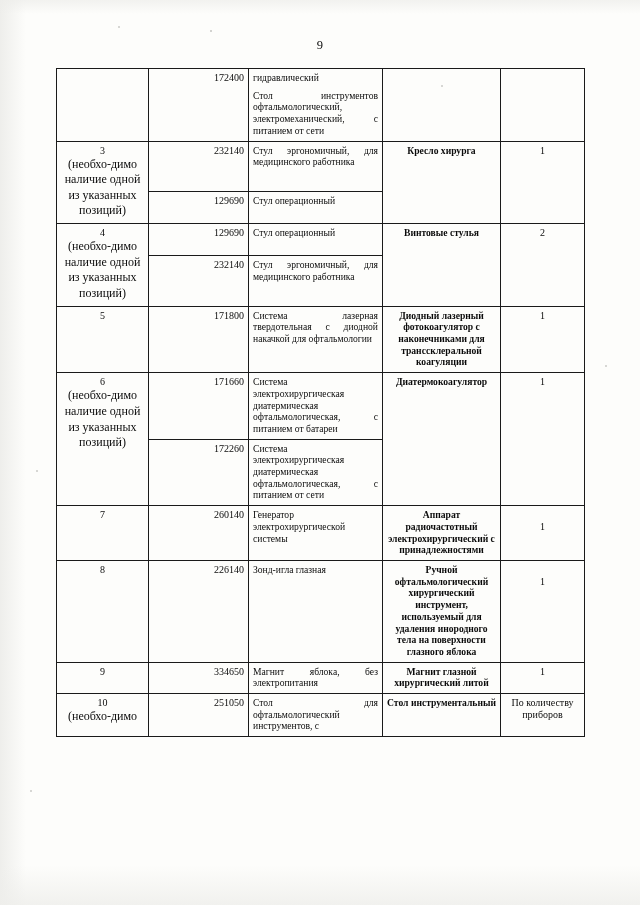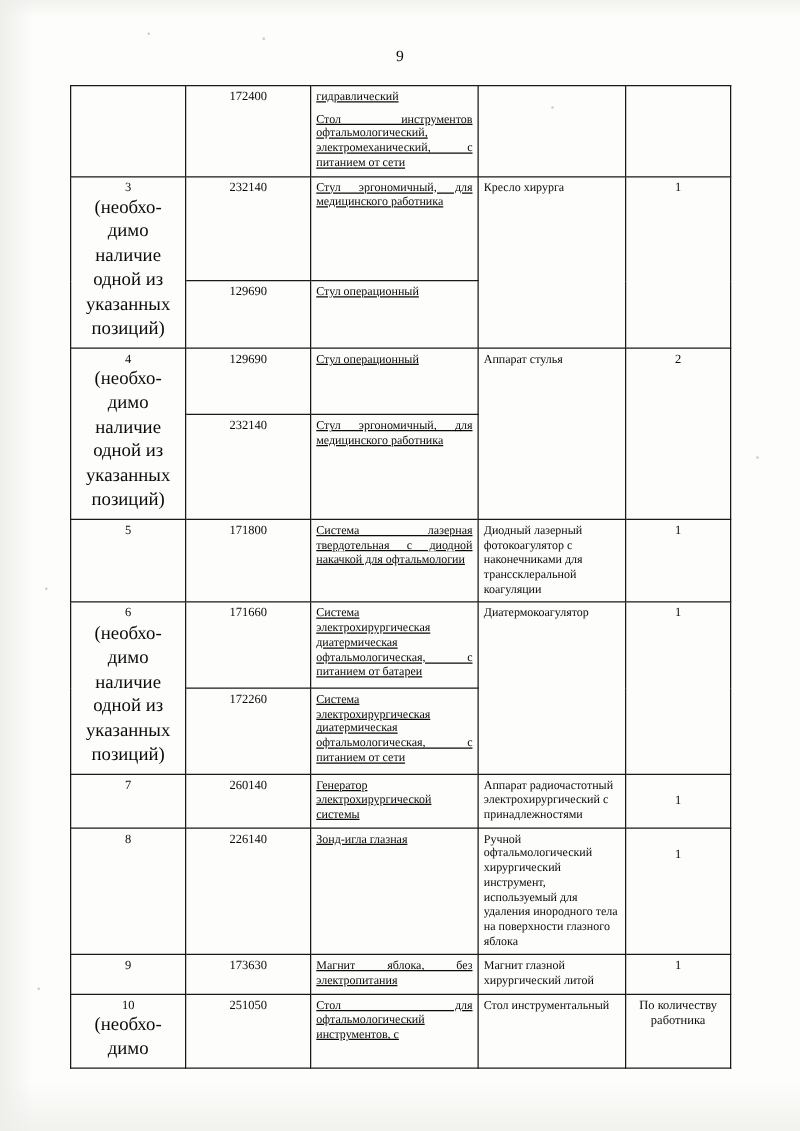--- a/index.html
+++ b/index.html
@@ -80,41 +80,41 @@
 
   td.num {
     text-align: center;
   }
   td.num .idx {
     display: block;
     font-size: 10px;
   }
   td.num .note {
     display: block;
-    font-size: 15px;
+    font-size: 12px;
     line-height: 1.3;
   }
   td.code {
-    text-align: center;
+    text-align: right;
     font-size: 10px;
     padding-top: 5px;
   }
   td.name {
     text-align: justify;
     text-justify: inter-word;
     padding-left: 5px;
     padding-right: 5px;
-    text-decoration: underline;
   }
   td.name.j {
     text-align: justify;
   }
   td.kind {
-    text-align: left;
+    text-align: center;
     padding-left: 4px;
+    font-weight: bold;
   }
   td.qty {
     text-align: center;
     font-size: 10px;
   }
   .mt { padding-top: 6px; }
   .pad-top-lg { padding-top: 12px; }
 </style>
 </head>
 <body>
@@ -170,21 +170,21 @@
           <td class="name pad-top-lg">Стул операционный</td>
         </tr>
 
         <tr>
           <td class="num" rowspan="2">
             <span class="idx">4</span>
             <span class="note">(необхо-димо наличие одной из указанных позиций)</span>
           </td>
           <td class="code">129690</td>
           <td class="name">Стул операционный</td>
-          <td class="kind" rowspan="2">Аппарат стулья</td>
+          <td class="kind" rowspan="2">Винтовые стулья</td>
           <td class="qty" rowspan="2">2</td>
         </tr>
         <tr>
           <td class="code pad-top-lg">232140</td>
           <td class="name j pad-top-lg">Стул эргономичный, для медицинского работника</td>
         </tr>
 
         <tr>
           <td class="num">
             <span class="idx">5</span>
@@ -231,33 +231,33 @@
           <td class="kind">Ручной офтальмологический хирургический инструмент, используемый для удаления инородного тела на поверхности глазного яблока</td>
           <td class="qty">
             <div class="pad-top-lg">1</div>
           </td>
         </tr>
 
         <tr>
           <td class="num">
             <span class="idx">9</span>
           </td>
-          <td class="code">173630</td>
+          <td class="code">334650</td>
           <td class="name">Магнит яблока, без электропитания</td>
           <td class="kind">Магнит глазной хирургический литой</td>
           <td class="qty">1</td>
         </tr>
 
         <tr>
           <td class="num">
             <span class="idx">10</span>
             <span class="note">(необхо-димо</span>
           </td>
           <td class="code">251050</td>
           <td class="name">Стол для офтальмологический инструментов, с</td>
           <td class="kind">Стол инструментальный</td>
-          <td class="qty">По количеству работника</td>
+          <td class="qty">По количеству приборов</td>
         </tr>
 
       </tbody>
     </table>
   </div>
 </div>
 
 </body></html>

